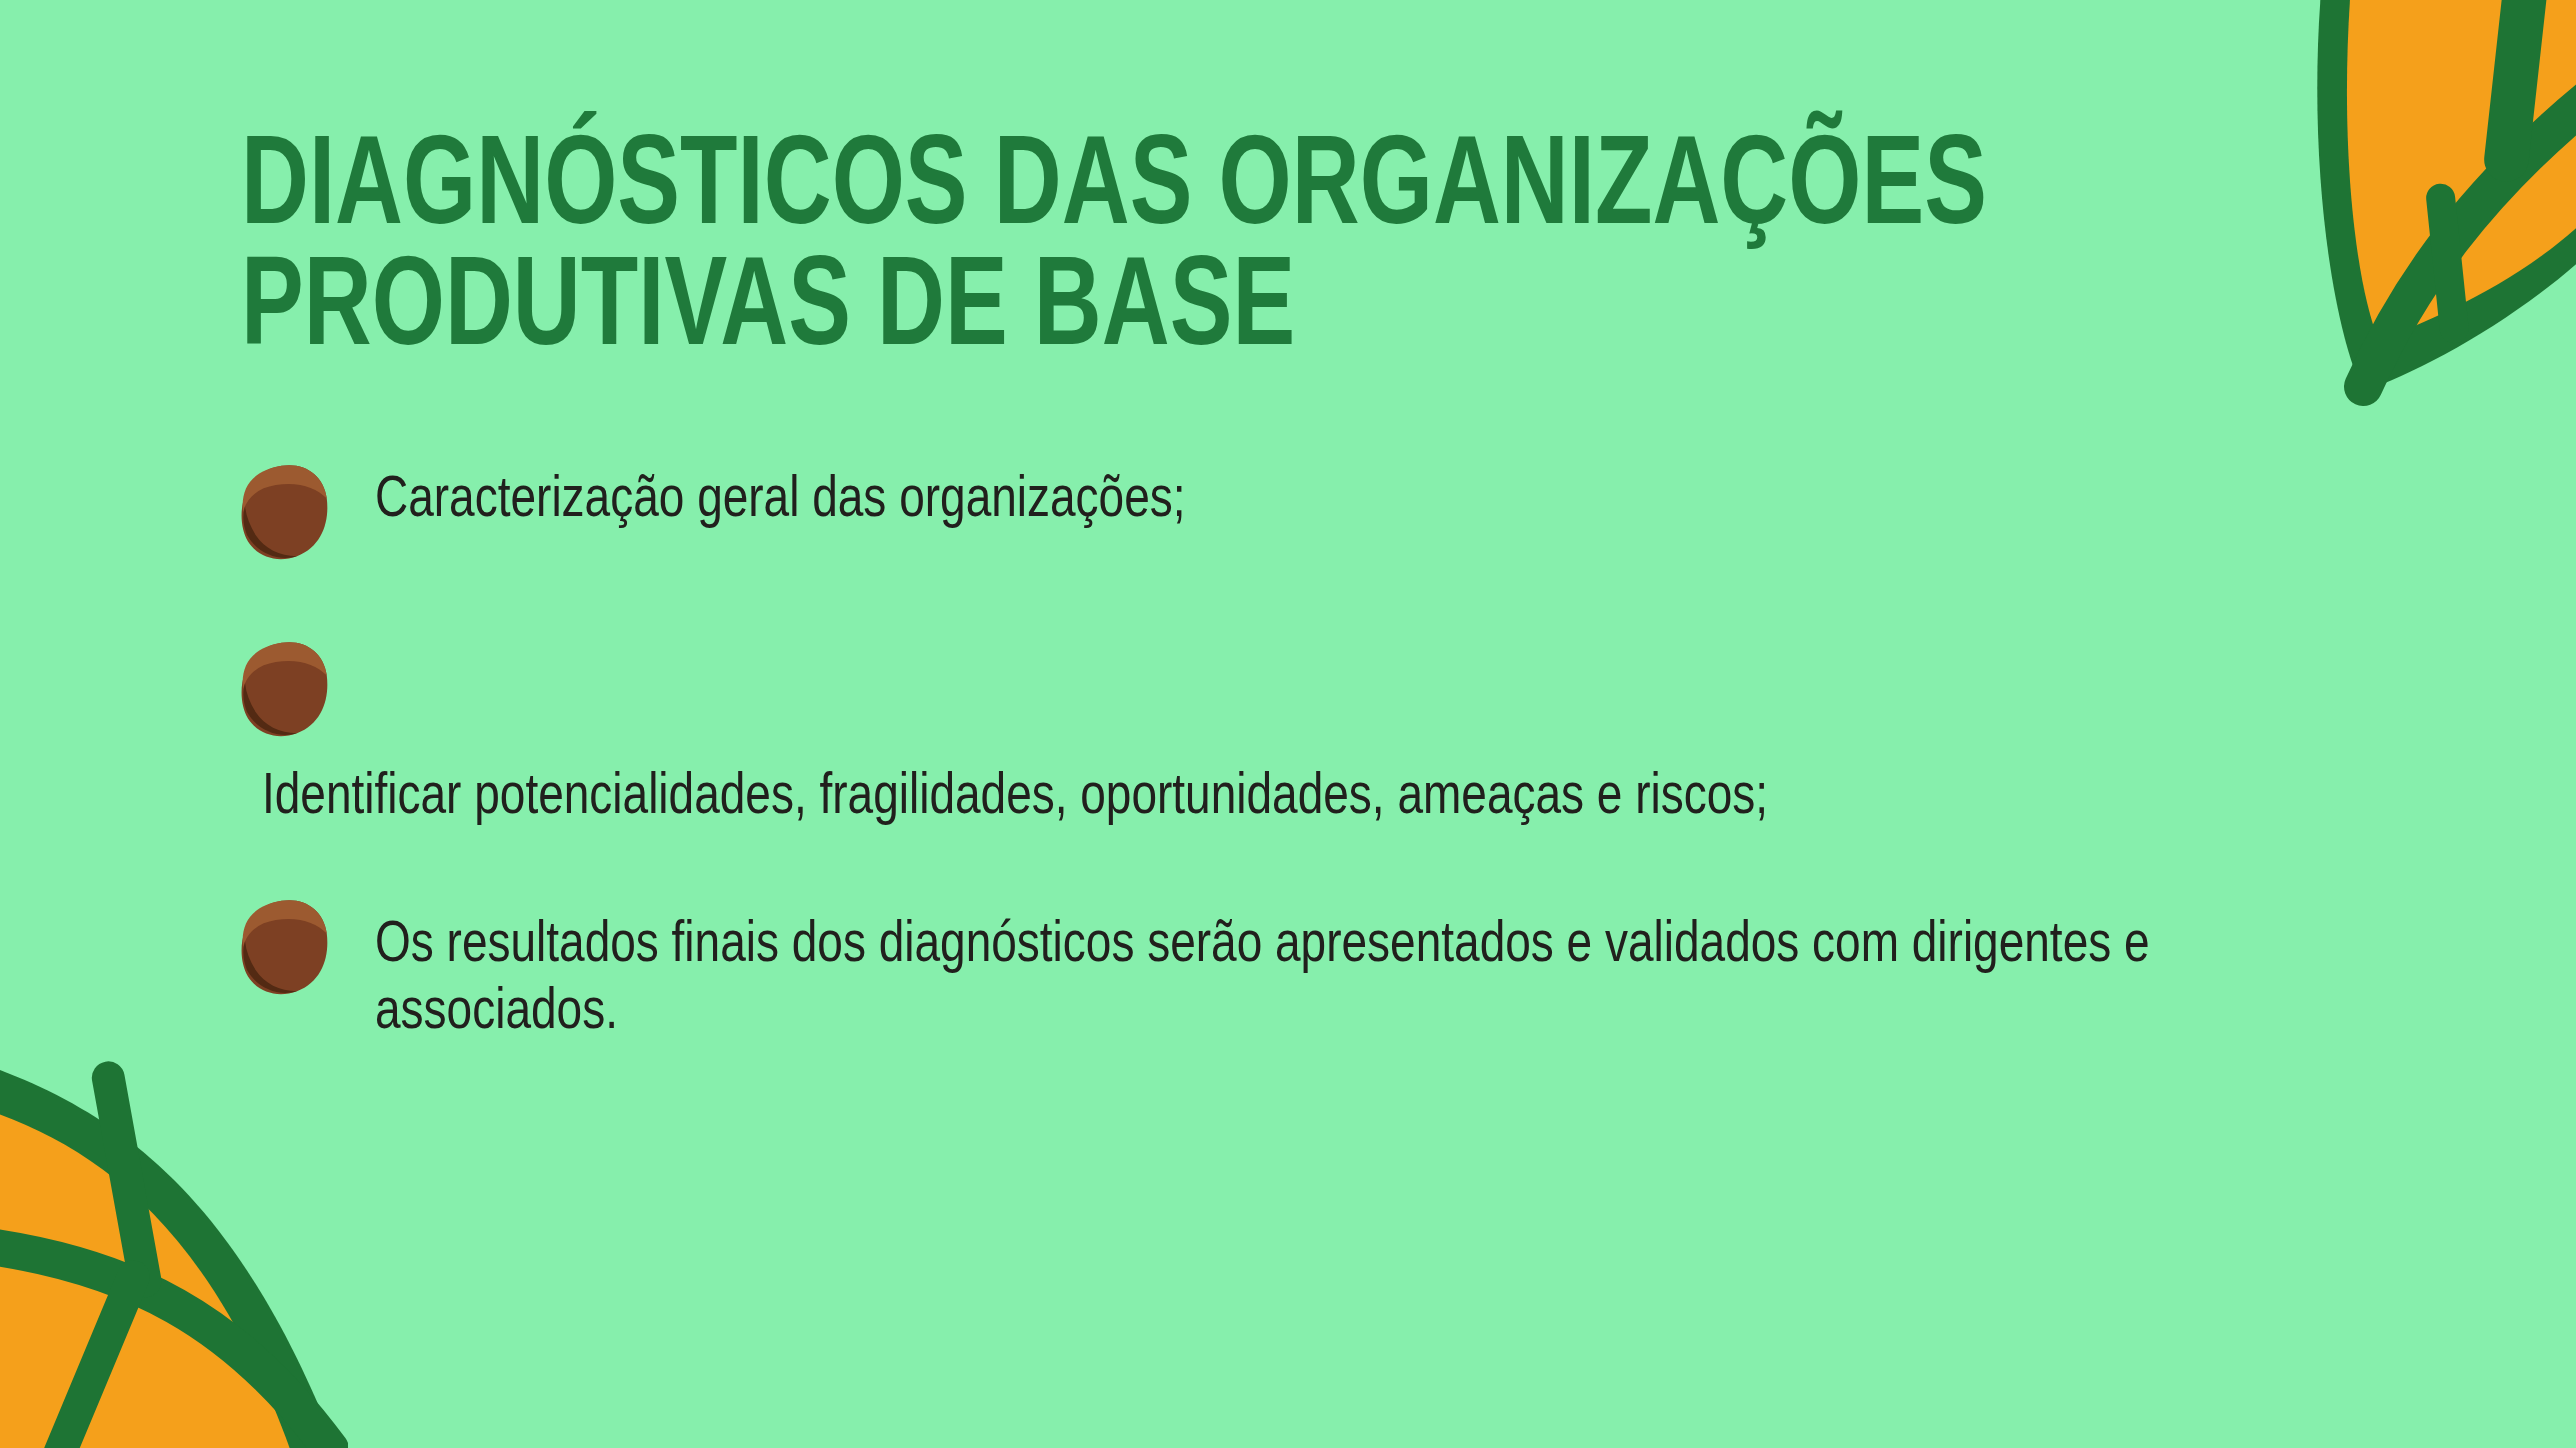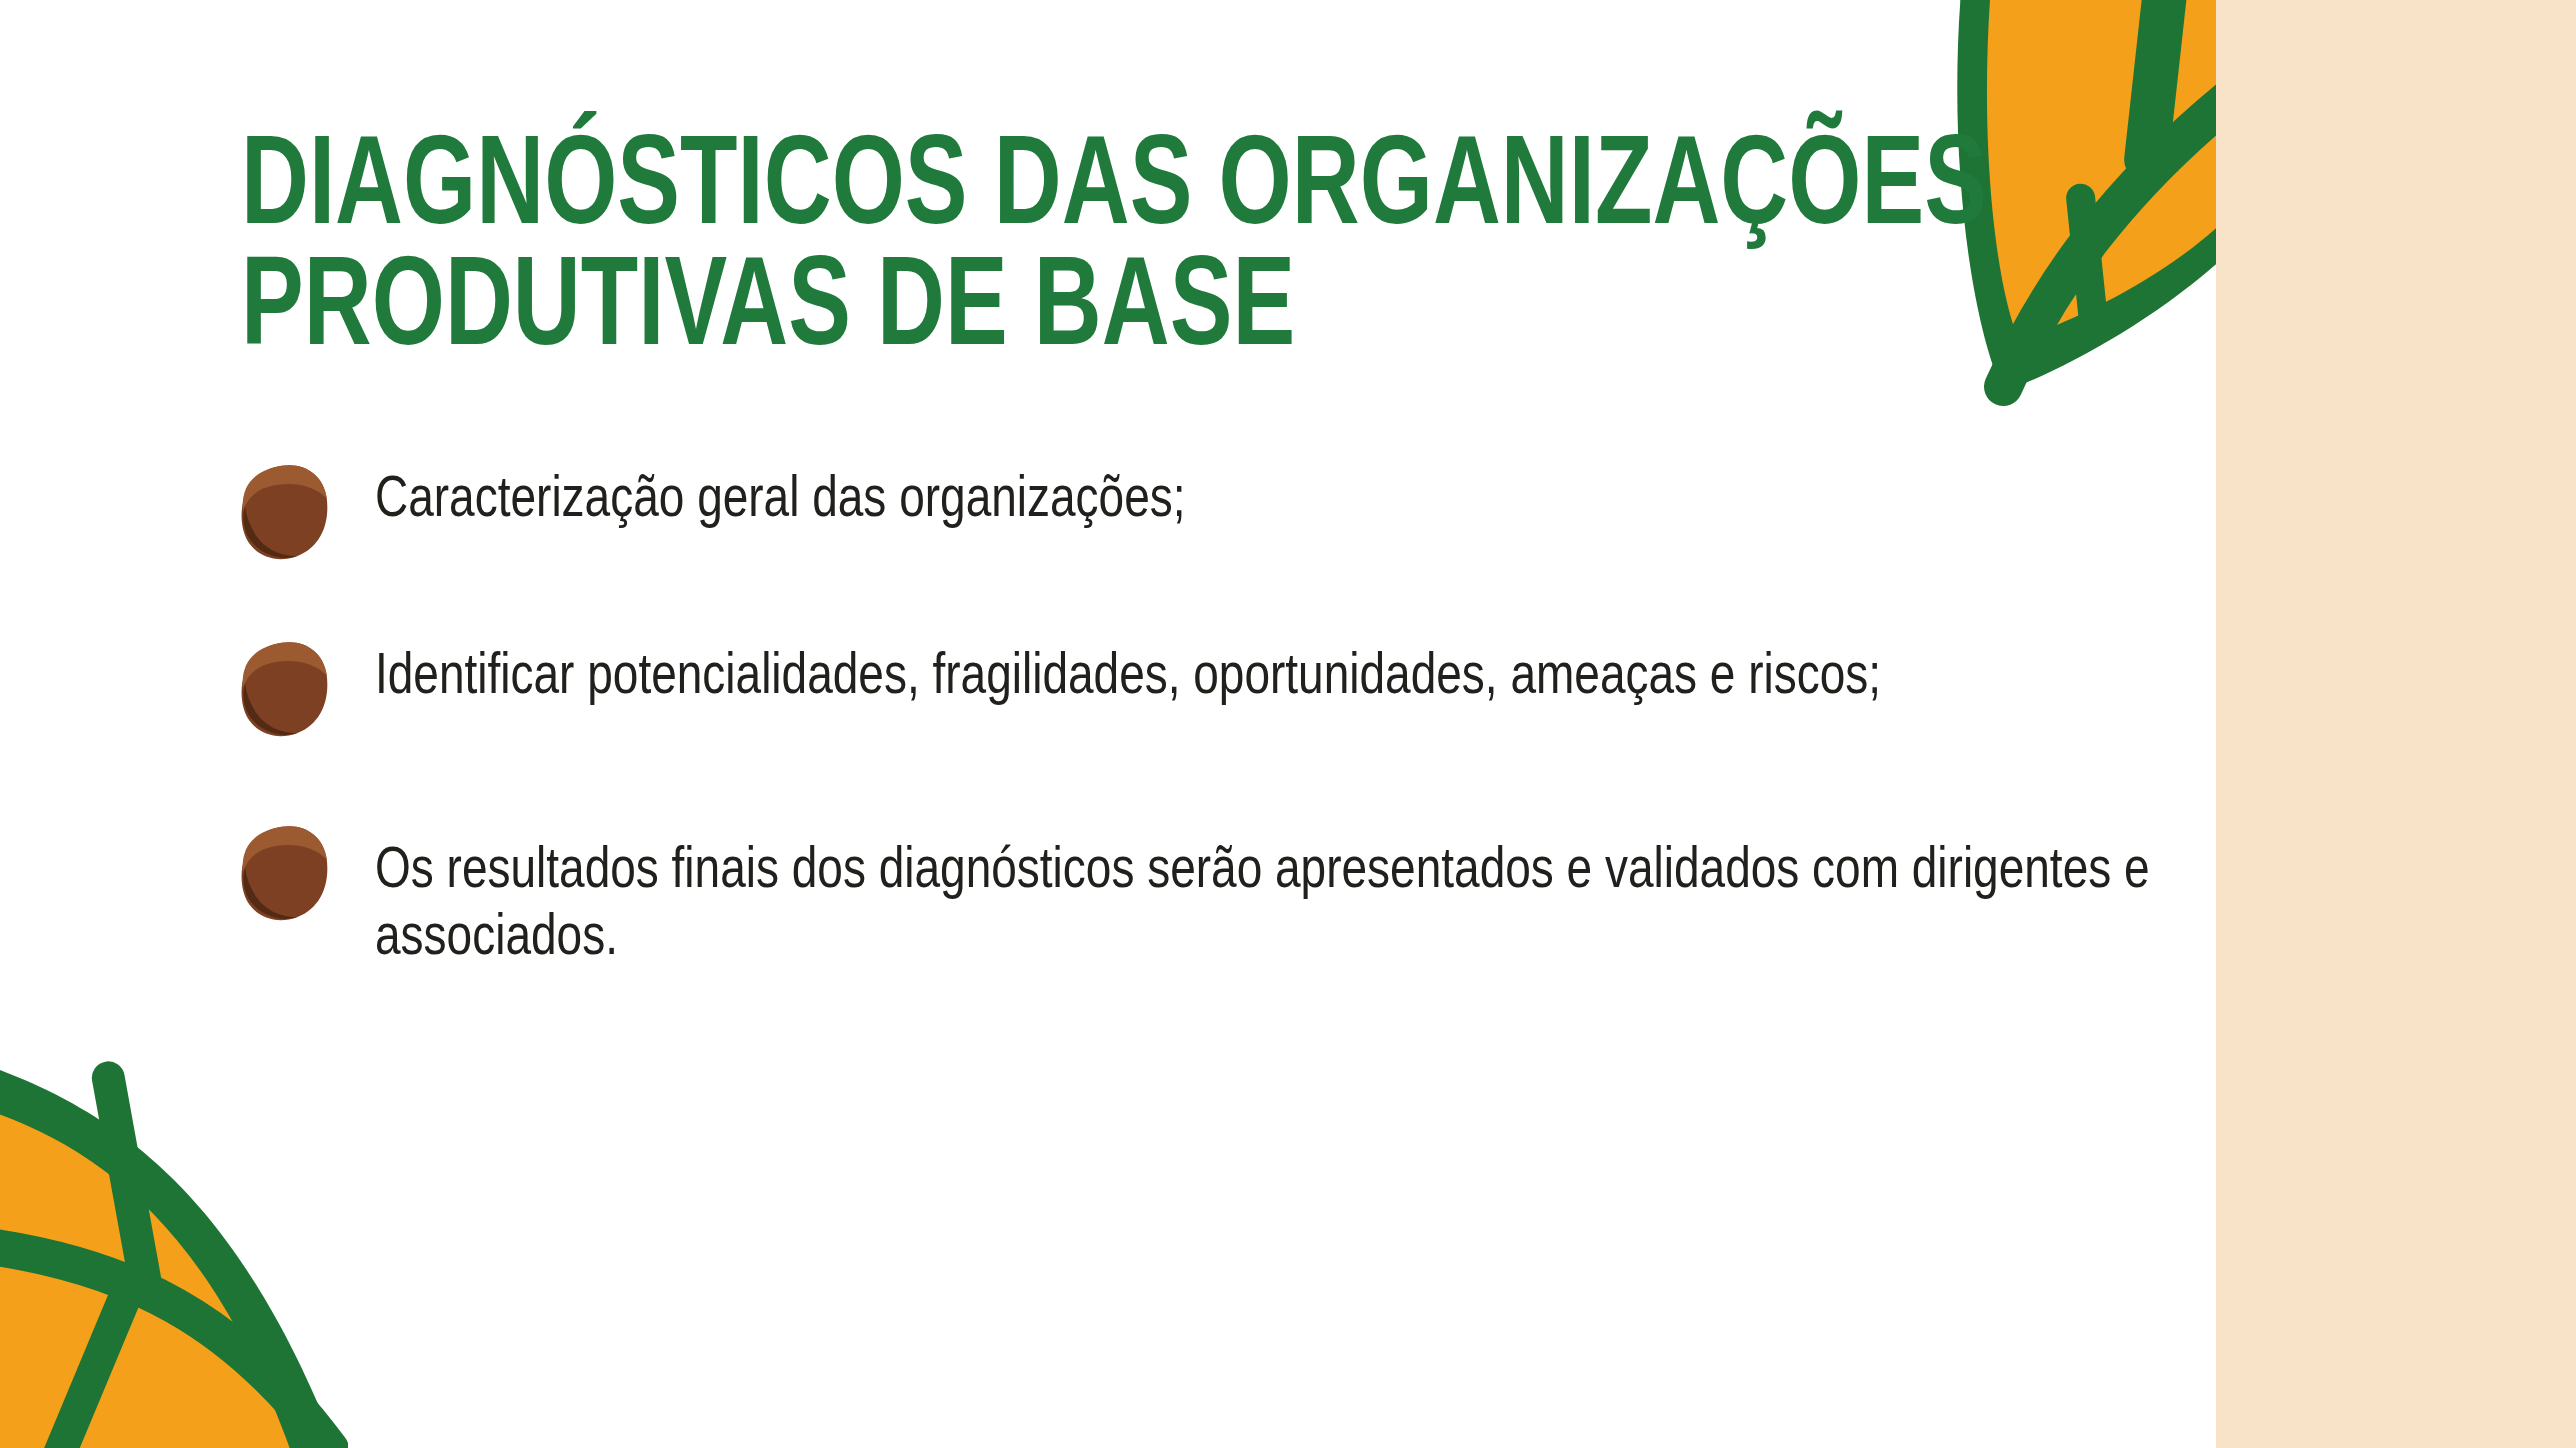--- a/index.html
+++ b/index.html
@@ -2,24 +2,24 @@
 <html><head>
 <meta charset="utf-8">
 <style>
   html, body {
     margin: 0;
     padding: 0;
     background: #f8e2c8;
   }
   .slide {
     position: relative;
-    width: 2216px;
+    width: 2576px;
     height: 1449px;
     overflow: hidden;
-    background: #ffffff;
+    background: #86efac;
     font-family: "Liberation Sans", sans-serif;
   }
 
   
   .leaf {
     position: absolute;
     display: block;
   }
   .leaf-tr {
     top: 0;
@@ -58,21 +58,21 @@
     left: 237px;
     top: 462px;
     width: 2222px;
   }
   .bullet-row {
     display: flex;
     align-items: flex-start;
     gap: 20px;
   }
   .bullet-row.row-1 { margin-bottom: 77px; }
-  .bullet-row.row-2 { margin-bottom: 84px; }
+  .bullet-row.row-2 { margin-bottom: 84px; flex-direction: column; }
   .seed {
     flex: 0 0 auto;
     width: 93px;
     height: 100px;
     display: block;
   }
   .bullet-text {
     margin-left: 25px;
     font-size: 46px;
     line-height: 54px;

